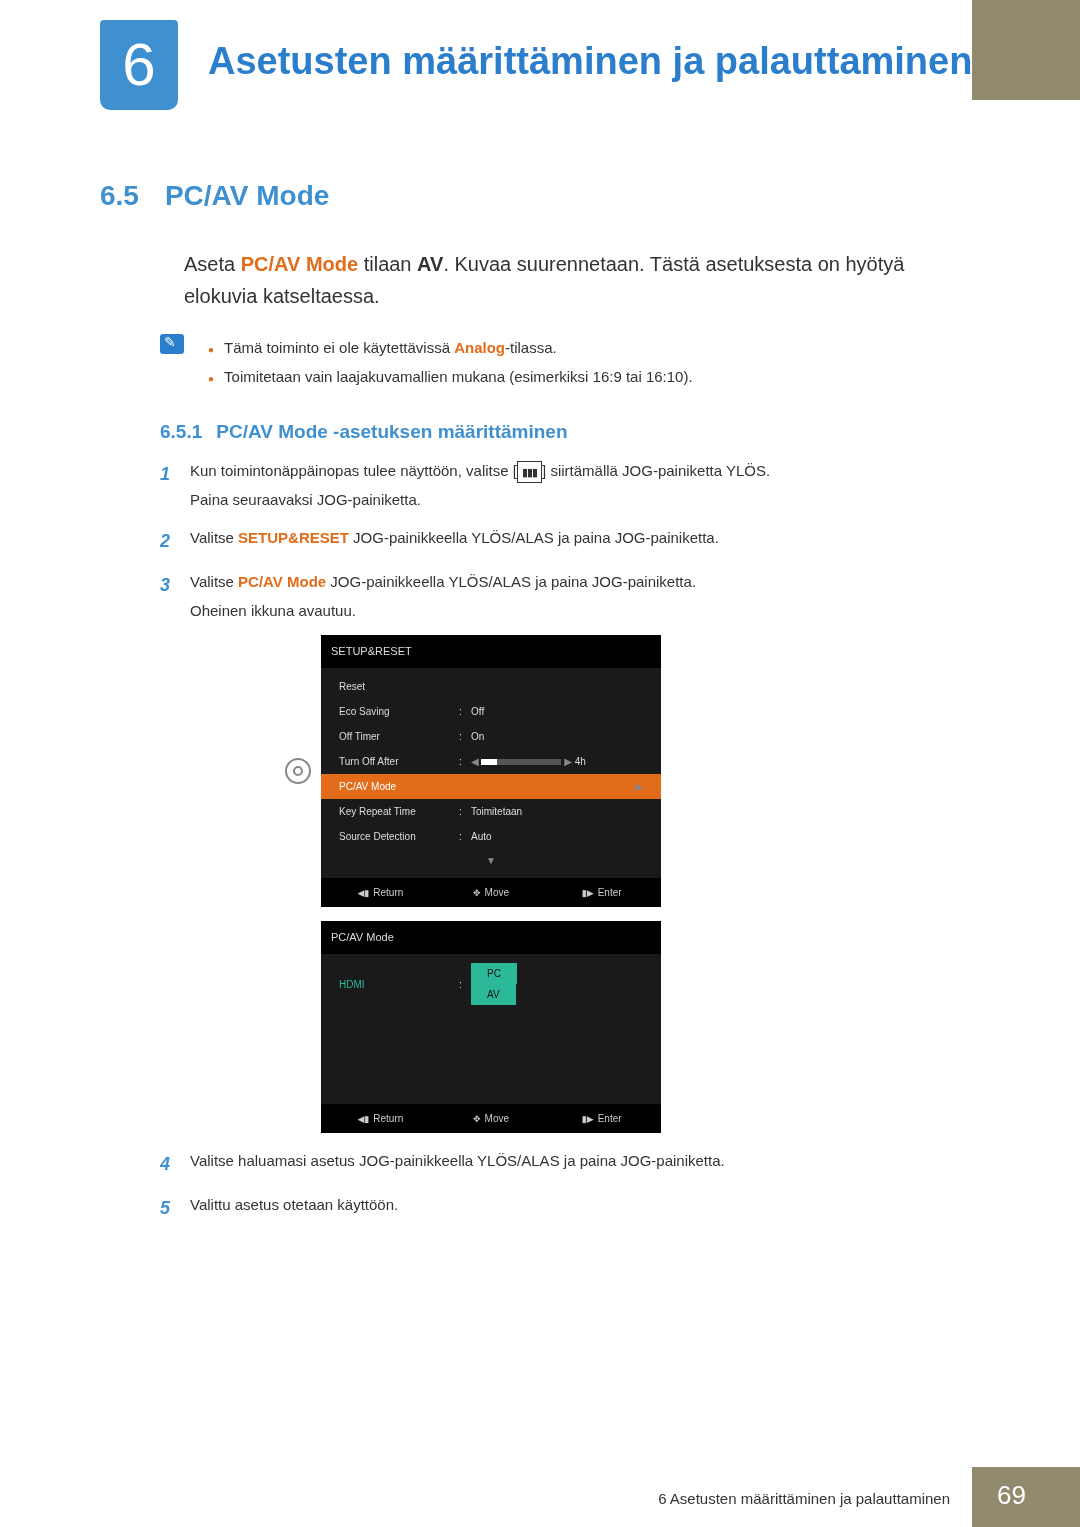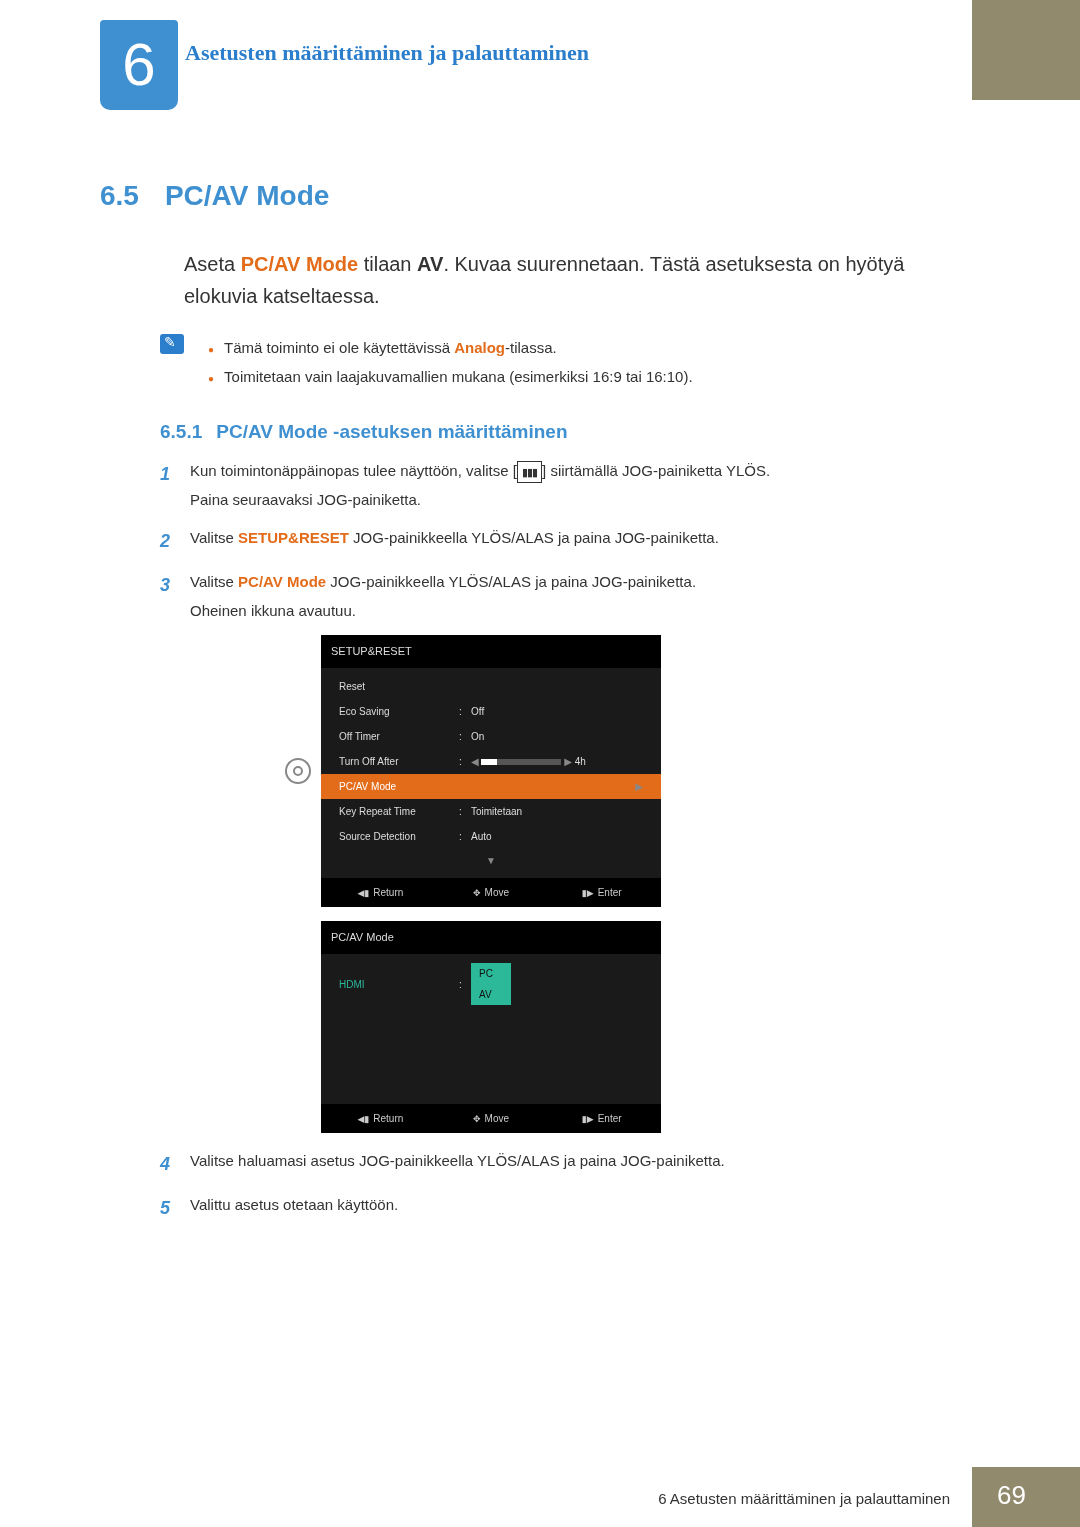--- a/index.html
+++ b/index.html
@@ -30,25 +30,24 @@
     background: #3f90d0;
     border-radius: 4px 4px 10px 10px;
     color: #fff;
     text-align: center;
     line-height: 90px;
     font-size: 60px;
     font-weight: normal;
   }
   .chapter-title {
     position: absolute;
-    left: 185px; top: 40px;
+    left: 208px; top: 40px;
     color: #2a7ecb;
-    font-size: 22px;
+    font-size: 38px;
     font-weight: bold;
-    font-family: Liberation Serif, serif;
   }
   .content {
     position: absolute;
     left: 100px; top: 180px;
     width: 870px;
   }
   .section-heading {
     color: #3f90d0;
     font-size: 28px;
     font-weight: bold;
@@ -191,21 +190,21 @@
     flex: 1;
     text-align: center;
     color: #ccc;
   }
   .osd-footer .fi { margin-right: 4px; font-size: 9px; }
   .osd2 { margin-top: 14px; }
   .osd-opt-green { color: #2bb99a; }
   .osd-optbox {
     background: #2bb99a;
     color: #111;
-    padding: 1px 8px;
+    padding: 1px 16px;
     display: inline-block;
     min-width: 40px;
   }
   .footer-line {
     position: absolute;
     bottom: 20px;
     right: 130px;
     font-size: 15px;
     color: #333;
   }

